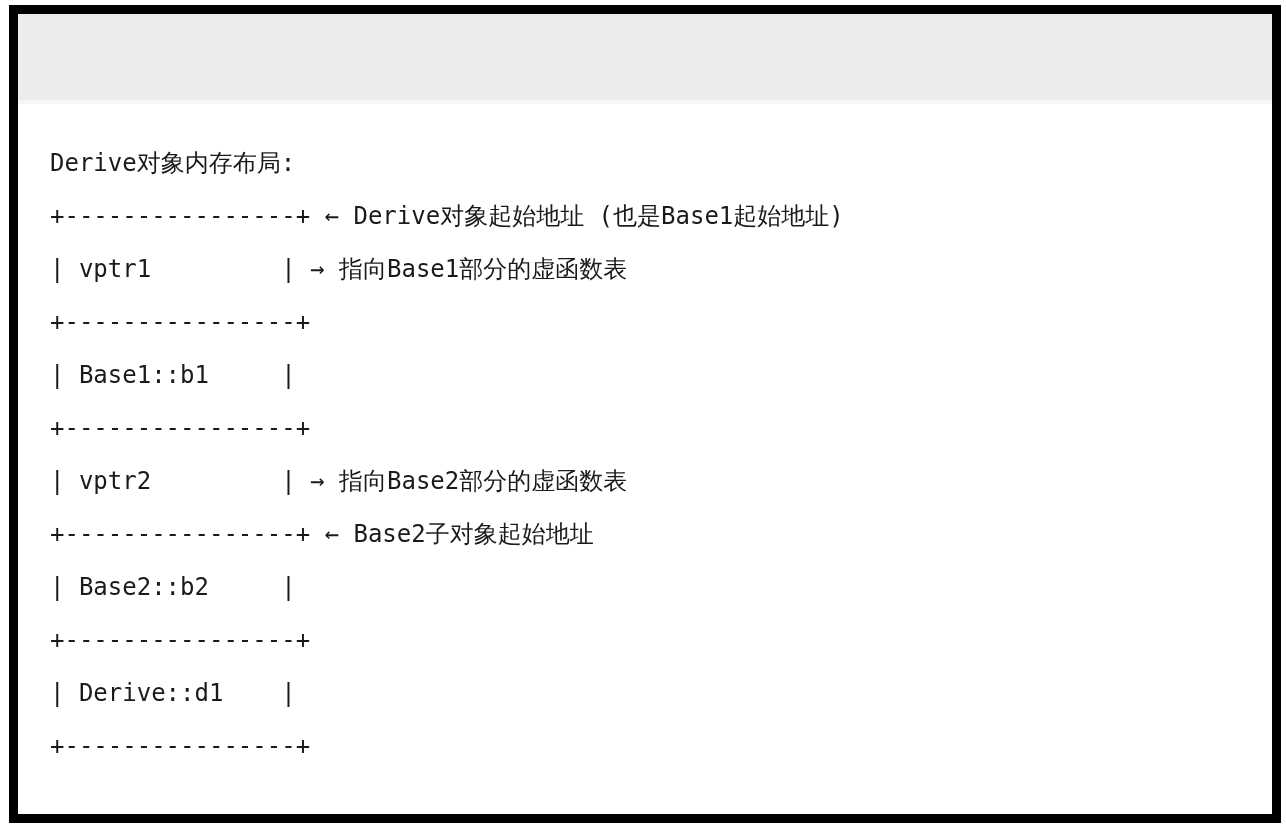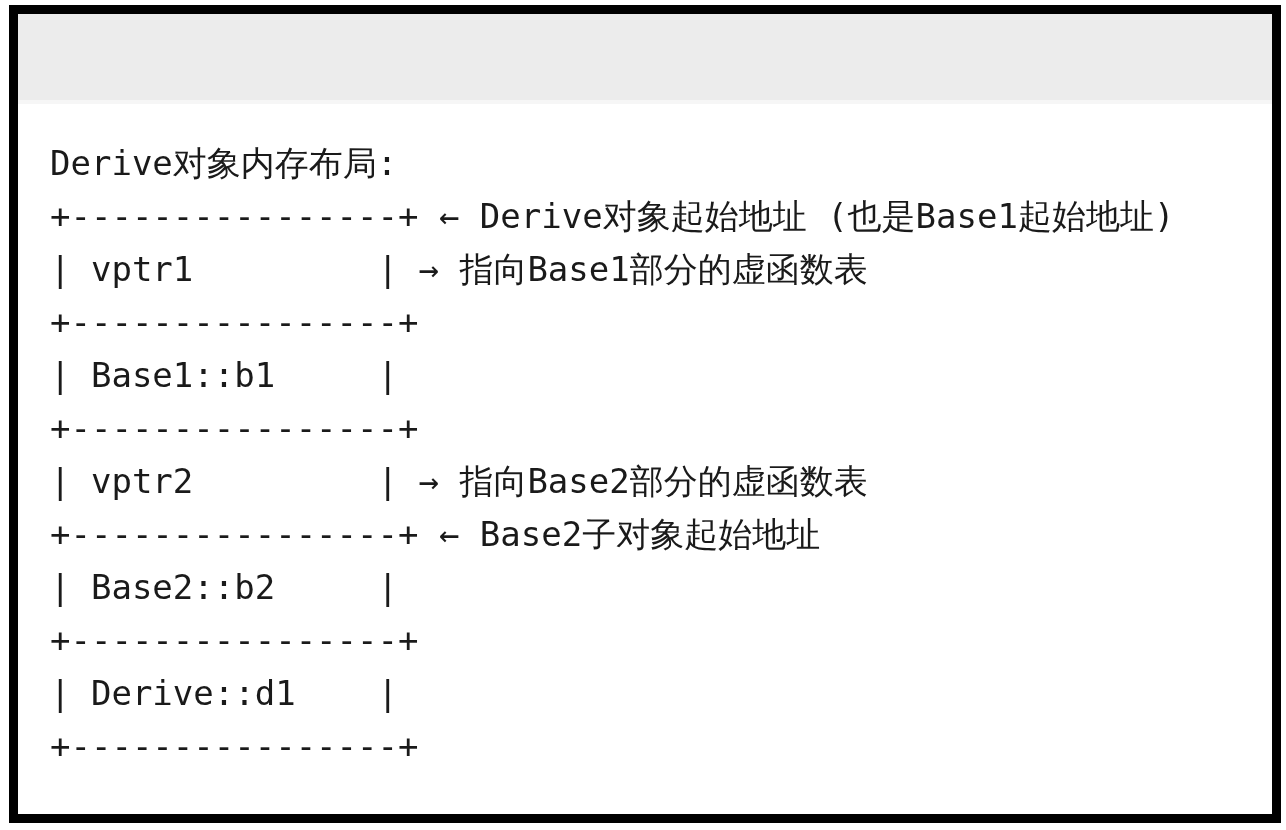--- a/index.html
+++ b/index.html
@@ -30,21 +30,21 @@
   }
   .header-band {
     height: 86px;
     background: var(--header-bg, #ececec);
     border-bottom: 4px solid var(--header-edge, #f6f6f6);
   }
   .code {
     margin: 0;
     padding: 33px 0 0 32px;
     font-family: "DejaVu Sans Mono", "Liberation Mono", monospace;
-    font-size: 34px;
+    font-size: 24px;
     line-height: 53px;
     color: var(--code-text, #1a1a1a);
     white-space: pre;
     tab-size: 4;
   }
 </style>
 </head>
 <body>
 
 <div class="page">

